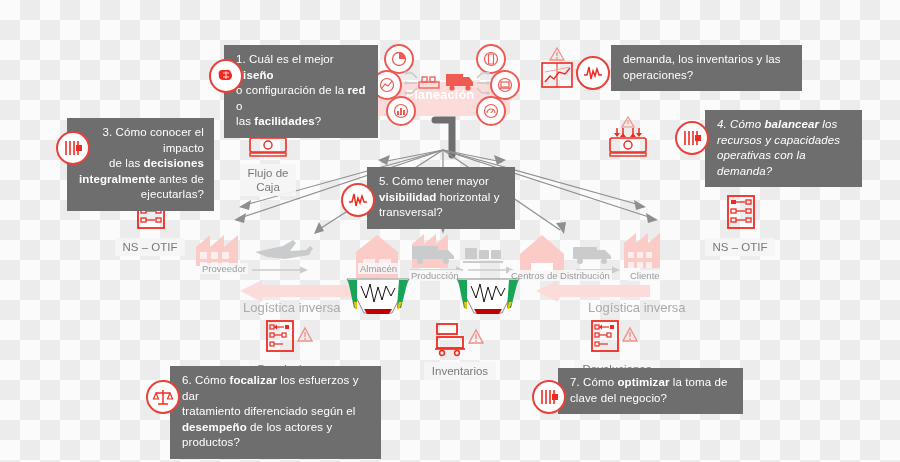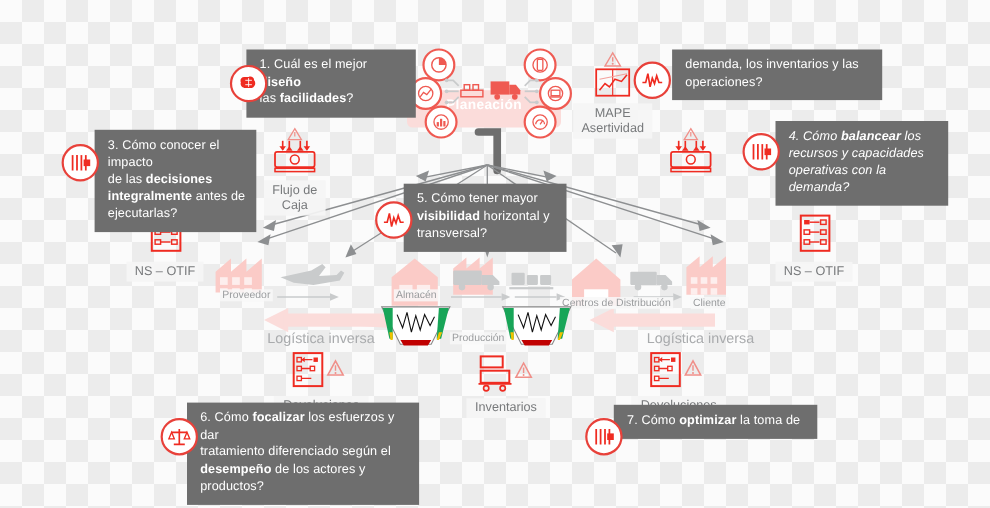--- a/index.html
+++ b/index.html
@@ -171,21 +171,21 @@
       <circle cx="580" cy="261" r="3"></circle>
         <circle cx="604" cy="261" r="3"></circle>
     </g>
     <line x1="576" y1="270" x2="612" y2="270" stroke="#c9cbcc" stroke-width="1.3"></line>
     <polygon points="612,266.5 620,270 612,273.5" fill="#c9cbcc"></polygon>
   </svg>
 </div>
 
 <div class="chain-label" style="left:200px;top:263px;">Proveedor</div>
 <div class="chain-label" style="left:358px;top:263px;">Almacén</div>
-<div class="chain-label" style="left:409px;top:270px;margin-top:32px;">Producción</div>
+<div class="chain-label" style="left:409px;top:270px;">Producción</div>
 <div class="chain-label" style="left:509px;top:270px;">Centros de Distribución</div>
 <div class="chain-label" style="left:628px;top:270px;">Cliente</div>
 <div class="rev-label" style="left:243px;top:300px;">Logística inversa</div>
 <div class="rev-label" style="left:588px;top:300px;">Logística inversa</div>
 
 <div class="funnel" style="left:345px;top:276px;">
   <svg width="66" height="40">
     <polygon points="2,3 64,3 47,37 19,37" fill="#ffffff" stroke="#888" stroke-width="1"></polygon>
     <polygon points="3,4 12,4 12,32 9,32" fill="#18a558"></polygon>
     <polygon points="54,4 63,4 56,32 52,32" fill="#18a558"></polygon>
@@ -325,21 +325,20 @@
     <svg width="46" height="46" viewBox="0 0 46 46">
       <polygon points="23,2 30,14 16,14" fill="none" stroke="#f08f89" stroke-width="1.3"></polygon>
       <line x1="23" y1="6" x2="23" y2="10" stroke="#f08f89" stroke-width="1.3"></line>
       <circle cx="23" cy="12" r="0.9" fill="#f08f89"></circle>
       <rect x="8" y="17" width="30" height="24" fill="none" stroke="#ef2b21" stroke-width="1.6"></rect>
       <line x1="23" y1="17" x2="23" y2="41" stroke="#ef2b21" stroke-width="1"></line>
       <polyline points="11,36 16,30 20,33 25,26 31,28 36,22" fill="none" stroke="#ef2b21" stroke-width="1.4"></polyline>
       <line x1="11" y1="26" x2="36" y2="21" stroke="#f3a19c" stroke-width="1"></line>
     </svg>
   </div>
-  <div class="cap"><span>MAPE</span><br><span>Asertividad</span></div>
 </div>
 
 <div class="node" style="left:218px;top:116px;width:100px;">
   <div class="glyph">
     <svg width="56" height="46" viewBox="0 0 56 46">
       <polygon points="28,1 34,11 22,11" fill="none" stroke="#f08f89" stroke-width="1.2"></polygon>
       <line x1="28" y1="4" x2="28" y2="8" stroke="#f08f89" stroke-width="1.1"></line>
       <g stroke="#ef2b21" stroke-width="1.5">
         <line x1="17" y1="12" x2="17" y2="20"></line>
           <line x1="23" y1="12" x2="23" y2="20"></line>
@@ -475,20 +474,21 @@
 </div>
 
 <div class="badge" style="left:209px;top:59px;">
   <svg width="20" height="20" viewBox="0 0 20 20">
       <path d="M6,4 C3,4 2,7 3,9 C2,11 4,14 7,14 L13,14 C16,13 17,9 15,7 C15,4 12,3 10,4 Z" fill="#ef2b21"></path>
       <path d="M10,5 v8 M7,7 h6 M7,11 h6" stroke="#fff" stroke-width="0.8"></path>
     </svg>
 </div>
 <div class="callout" style="left:224px;top:45px;width:154px;">
     <div><span>1. Cuál es el mejor </span><b>diseño</b></div>
+    <div><span>o configuración de la </span><b>red</b><span> o</span></div>
     <div><span>las </span><b>facilidades</b><span>?</span></div>
   </div>
 
 <div class="badge" style="left:576px;top:56px;">
   <svg width="22" height="20" viewBox="0 0 22 20">
       <polyline points="2,12 5,12 7,4 9,16 11,8 13,13 15,6 17,12 20,12" fill="none" stroke="#ef2b21" stroke-width="1.5"></polyline>
     </svg>
 </div>
 <div class="callout" style="left:611px;top:45px;width:191px;">
     <div><span>demanda, los inventarios y las</span></div>
@@ -499,21 +499,21 @@
   <svg width="22" height="20" viewBox="0 0 22 20">
       <g stroke="#ef2b21" stroke-width="1.6">
         <line x1="4" y1="3" x2="4" y2="17"></line>
         <line x1="8" y1="3" x2="8" y2="17"></line>
         <line x1="12" y1="3" x2="12" y2="17"></line>
         <line x1="16" y1="3" x2="16" y2="17"></line>
       </g>
       <rect x="14" y="7" width="6" height="6" fill="#ef2b21"></rect>
     </svg>
 </div>
-<div class="callout" style="left:86px;top:118px;width:147px;">
+<div class="callout" style="left:67px;top:118px;width:147px;text-align:right;">
     <div><span>3. Cómo conocer el impacto</span></div>
     <div><span>de las </span><b>decisiones</b></div>
     <div><b>integralmente</b><span> antes de</span></div>
     <div><span>ejecutarlas?</span></div>
   </div>
 
 <div class="badge" style="left:675px;top:121px;">
   <svg width="22" height="20" viewBox="0 0 22 20">
       <g stroke="#ef2b21" stroke-width="1.6">
         <line x1="4" y1="3" x2="4" y2="17"></line>
@@ -562,13 +562,14 @@
         <line x1="4" y1="3" x2="4" y2="17"></line>
         <line x1="8" y1="3" x2="8" y2="17"></line>
         <line x1="12" y1="3" x2="12" y2="17"></line>
         <line x1="16" y1="3" x2="16" y2="17"></line>
       </g>
       <rect x="14" y="7" width="6" height="6" fill="#ef2b21"></rect>
     </svg>
 </div>
 <div class="callout" style="left:558px;top:368px;width:185px;">
     <div><span>7. Cómo </span><b>optimizar</b><span> la toma de</span></div>
+    <div><span>clave del negocio?</span></div>
   </div>
 
 </body></html>

